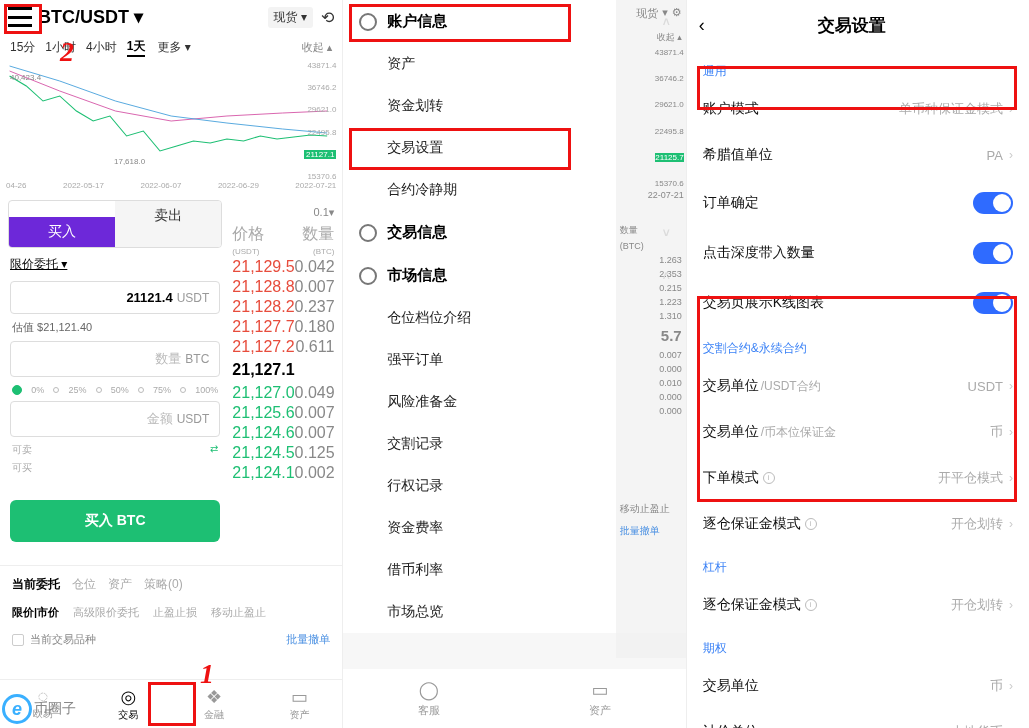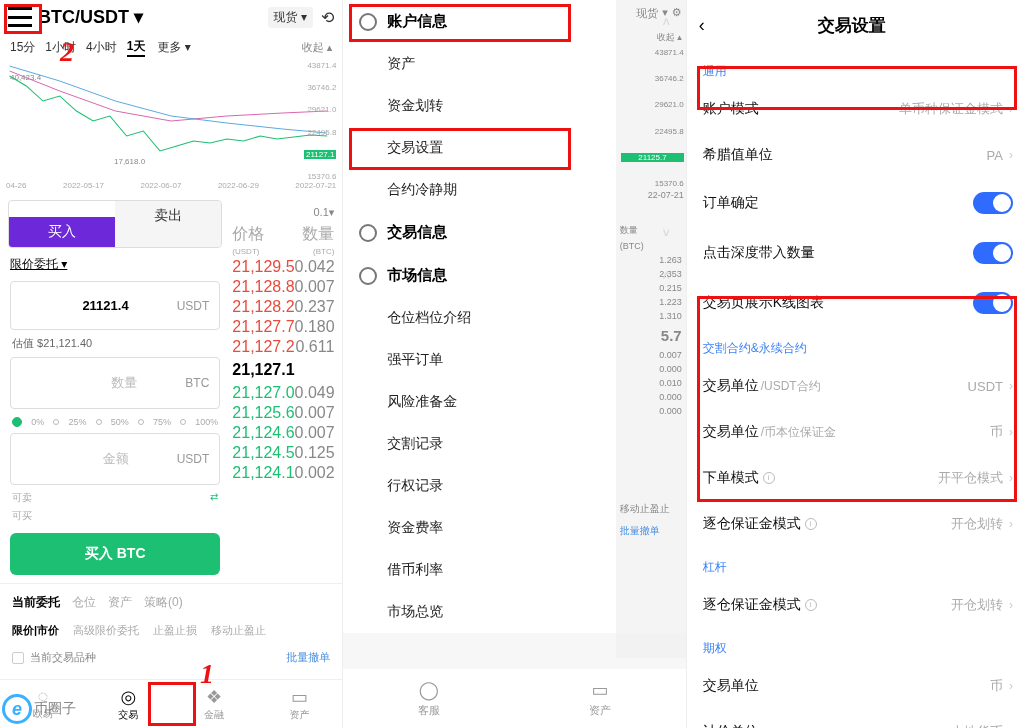--- a/index.html
+++ b/index.html
@@ -27,36 +27,36 @@
   .y-labels { position:absolute; right:2px; top:0; bottom:0; display:flex; flex-direction:column; justify-content:space-between; font-size:8px; color:#aaa; text-align:right; }
   .price-tag { background:#1dbf73; color:#fff; font-size:8px; padding:0 2px; }
   .x-labels { display:flex; justify-content:space-between; font-size:8px; color:#aaa; padding:0 6px 4px; }
   .buysell { display:flex; margin:6px 8px 4px; border-radius:4px; overflow:hidden; border:1px solid #ddd; }
   .buysell div { flex:1; text-align:center; padding:6px 0; font-size:14px; }
   .buy.active { background:#6d28d9; color:#fff;margin-top:16px; }
   .sell { background:#f5f5f5; color:#333; }
   .ordertype-row { display:flex; align-items:center; padding:4px 10px; font-size:12px; }
   .ordertype-row .ot { font-weight:500;text-decoration:underline; }
   .input-row { margin:4px 10px; }
-  .input-box { border:1px solid #ddd; border-radius:4px; padding:16px 10px; display:flex; align-items:center; font-size:13px;gap:44px; }
+  .input-box { border:1px solid #ddd; border-radius:4px; padding:8px 10px; display:flex; align-items:center; font-size:13px; }
   .input-box .val { flex:1; text-align:right; font-weight:600; }
   .input-box .unit { color:#999; margin-left:4px; font-size:12px; }
   .input-box.ph .val { color:#bbb; font-weight:400; }
   .est { font-size:11px; color:#666; padding:2px 12px; }
   .slider-row { display:flex; justify-content:space-between; padding:4px 12px 2px; font-size:9px; color:#aaa; align-items:center; }
   .slider-row .dot { width:6px; height:6px; border-radius:50%; border:1px solid #bbb; }
   .slider-row .dot.first { background:#1dbf73; border-color:#1dbf73; width:10px; height:10px; }
   .ob-row { display:flex; justify-content:space-between; padding:1px 2px; }
   .ob-row .p { color:#e74c3c; }
   .ob-row.bid .p { color:#1dbf73; }
   .ob-row .a { color:#888; }
   .ob-mid { font-size:16px; font-weight:700; padding:4px 2px; }
   .avail-row { display:flex; font-size:10px; color:#aaa; padding:2px 12px; justify-content:space-between; }
   .swap-icon { color:#1dbf73; }
-  .big-buy { margin:8px 10px; background:#1dbf73; color:#fff; text-align:center; padding:12px; border-radius:6px; font-size:14px; font-weight:600; }
+  .big-buy { margin:23px 10px; background:#1dbf73; color:#fff; text-align:center; padding:12px; border-radius:6px; font-size:14px; font-weight:600; }
   .tabs2 { display:flex; padding:10px 12px 6px; font-size:12px; color:#aaa; gap:12px; border-top:1px solid #eee; }
   .tabs2 .t { }
   .tabs2 .t.active { color:#000; font-weight:600; }
   .tabs3 { display:flex; padding:6px 12px; font-size:11px; color:#aaa; gap:14px; }
   .tabs3 .t.active { color:#000; font-weight:600; }
   .batch-row { display:flex; padding:6px 12px; font-size:11px; color:#888; align-items:center; }
   .batch-row .chk { width:12px; height:12px; border:1px solid #ccc; border-radius:2px; margin-right:6px; }
   .batch-row .cancel-all { margin-left:auto; color:#4a90e2; }
   .bottom-nav { position:absolute; bottom:0; left:0; right:0; display:flex; border-top:1px solid #eee; background:#fff; padding:6px 0; }
   .bottom-nav .bn { flex:1; text-align:center; font-size:10px; color:#999; }
@@ -335,21 +335,21 @@
           <span>▾</span>
         <span>⚙</span>
       </div>
       <div style="text-align:right;padding:4px"><span>收起</span> ▴</div>
       <div style="height:140px;position:relative">
         <div style="position:absolute;right:2px;top:0;bottom:0;display:flex;flex-direction:column;justify-content:space-between;font-size:8px;text-align:right">
           <span>43871.4</span>
           <span>36746.2</span>
           <span>29621.0</span>
           <span>22495.8</span>
-          <span style="background:#1dbf73;color:#fff;padding:0 17px">21125.7</span>
+          <span style="background:#1dbf73;color:#fff;padding:0 0">21125.7</span>
           <span>15370.6</span>
         </div>
       </div>
       <div style="text-align:right;padding:2px">22-07-21</div>
       <div style="height:20px"></div>
       <div class="rs-item">
           <span>数量</span>
         </div>
       <div class="rs-item">
           <span>(BTC)</span>

